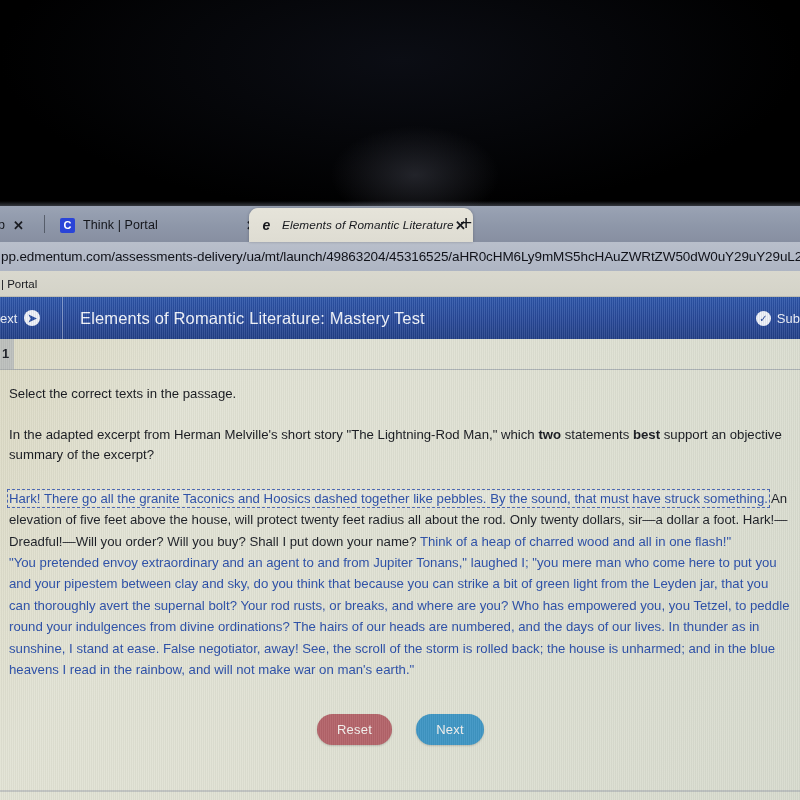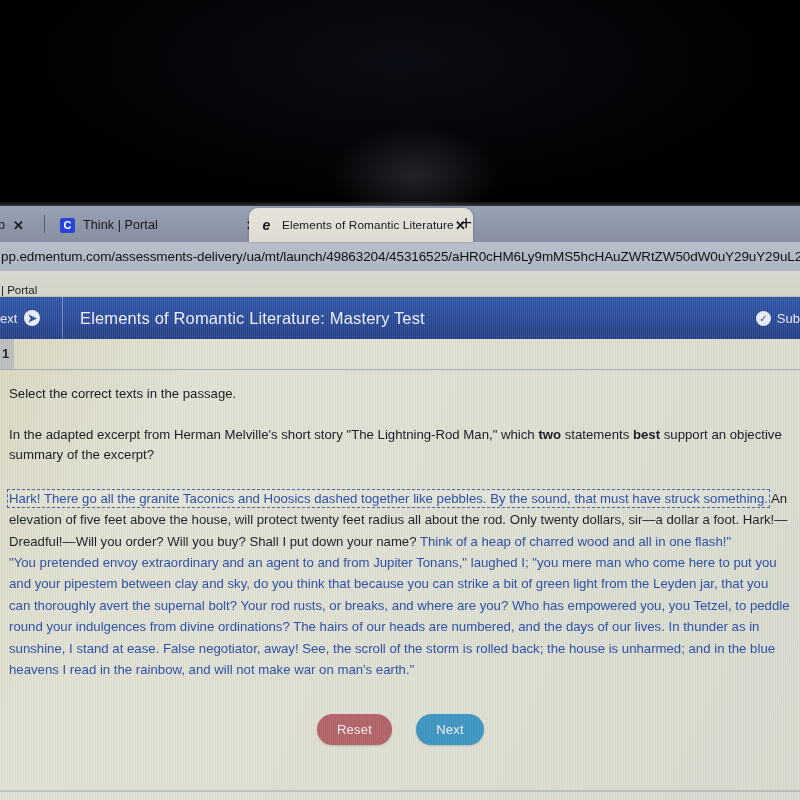--- a/index.html
+++ b/index.html
@@ -122,21 +122,21 @@
     white-space: nowrap;
     letter-spacing: -.1px;
     padding-left: 1px;
   }
 
   
   .bookmarkbar {
     height: 25px;
     background: linear-gradient(to bottom, #d9d8ce, #d4d3c8);
     display: flex;
-    align-items: flex-end;
+    align-items: center;
     overflow: hidden;
     border-bottom: 1px solid #bdbcb2;
   }
   .bookmark-text {
     font-size: 11.5px;
     color: #181a1f;
     white-space: nowrap;
     padding-left: 1px;
   }
 
@@ -329,21 +329,21 @@
       <div class="tab-sep" style="left:44px;"></div>
 
       <div class="tab inactive" style="left:50px; width:195px;">
         <span class="favicon clever">C</span>
         <span class="tab-title">Think | Portal</span>
         <span class="tab-close" style="position:absolute; right:8px;">✕</span>
       </div>
 
       <div class="tab active" style="left:249px; width:204px;">
         <span class="favicon edge">e</span>
-        <span class="tab-title" style="font-size:11.8px;">Elements of Romantic Literature</span>
+        <span class="tab-title" style="font-size:11.8px;font-style:italic;">Elements of Romantic Literature</span>
         <span class="tab-close" style="position:absolute; right:7px;">✕</span>
       </div>
 
       <span class="newtab">+</span>
     </div>
 
     <div class="urlbar">
       <span class="url-text">pp.edmentum.com/assessments-delivery/ua/mt/launch/49863204/45316525/aHR0cHM6Ly9mMS5hcHAuZWRtZW50dW0uY29uY29uL2xlYXJuZXItdWkvdWkv</span>
     </div>
 

